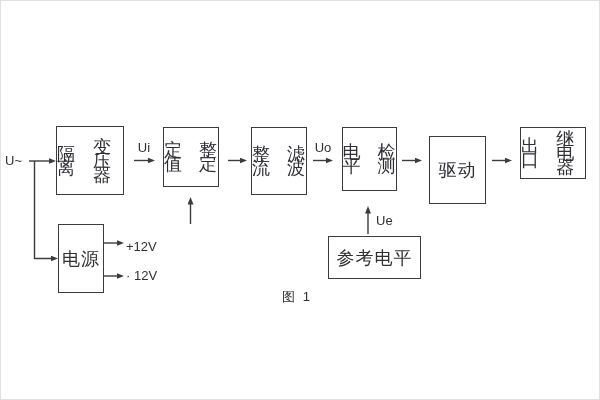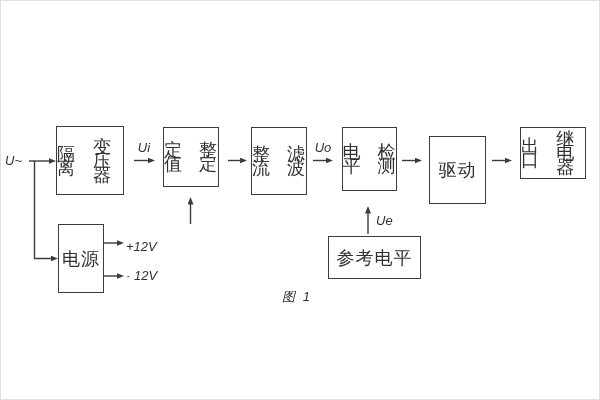--- a/index.html
+++ b/index.html
@@ -11,21 +11,21 @@
     color:var(--text,#303038);
   }
   .block{
     position:absolute;box-sizing:border-box;
     border:1.5px solid var(--line,#3b3b40);
     display:flex;flex-direction:row;justify-content:center;align-items:center;
     font-size:18px;line-height:14px;gap:16px;
     letter-spacing:1px;
     background:var(--background,#fff);
   }
-  .lbl{position:absolute;font-size:13px;line-height:15px;white-space:nowrap;font-style:italic;}
+  .lbl{position:absolute;font-size:13px;line-height:15px;white-space:nowrap;}
   .lbl.center{text-align:center;}
   svg.wires{position:absolute;left:0;top:0;pointer-events:none;}
   svg.wires path{stroke:var(--line,#3b3b40);stroke-width:1.4;fill:none;}
   #ah path{fill:var(--line,#3b3b40);stroke:none;}
 </style>
 </head>
 <body>
 
 <div class="stage">
 

